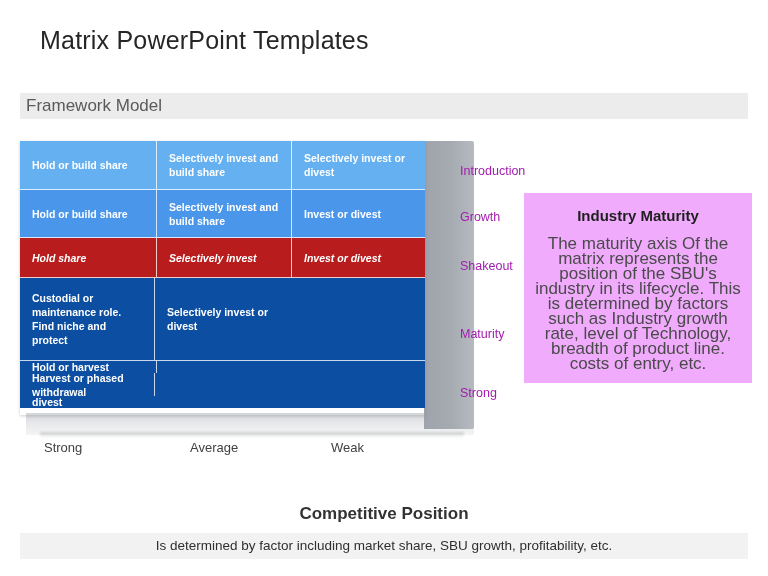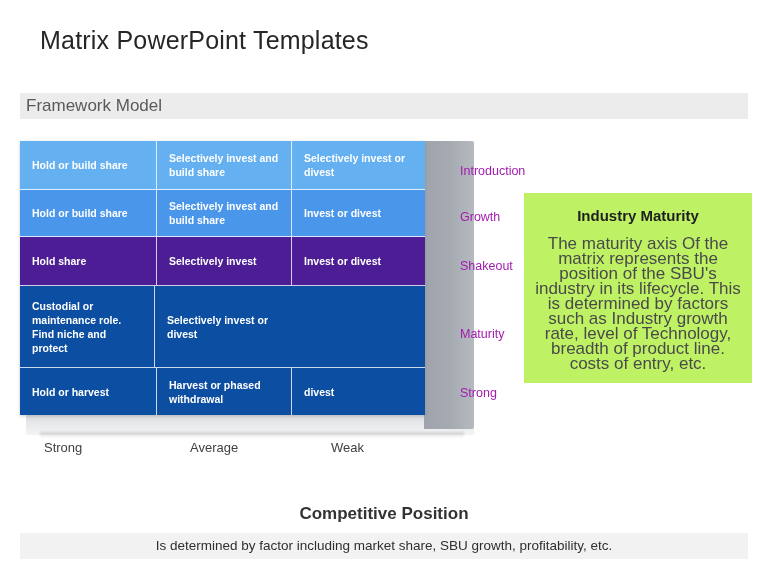--- a/index.html
+++ b/index.html
@@ -128,21 +128,21 @@
     white-space: nowrap;
   }
 
   
   .info-box {
     position: absolute;
     left: 524px;
     top: 193px;
     width: 228px;
     height: 190px;
-    background: #bef264;
+    background: #f0abfc;
     box-sizing: border-box;
     padding: 14px 10px 10px 10px;
     text-align: center;
   }
   .info-title {
     font-size: 15px;
     font-weight: 700;
     color: #1f1f1f;
     margin-bottom: 12px;
   }
@@ -210,30 +210,30 @@
       <div class="matrix-row" style="background: rgb(100, 176, 240); height: 49px;">
         <div class="matrix-cell c0">Hold or build share</div>
         <div class="matrix-cell c1">Selectively invest and build share</div>
         <div class="matrix-cell c2">Selectively invest or divest</div>
       </div>
       <div class="matrix-row" style="background: rgb(74, 150, 234); height: 48px;">
         <div class="matrix-cell c0">Hold or build share</div>
         <div class="matrix-cell c1">Selectively invest and build share</div>
         <div class="matrix-cell c2">Invest or divest</div>
       </div>
-      <div class="matrix-row" style="background: #4c1d95; height: 49px;">
+      <div class="matrix-row" style="background: #b91c1c; height: 40px; font-style: italic;">
         <div class="matrix-cell c0">Hold share</div>
         <div class="matrix-cell c1">Selectively invest</div>
         <div class="matrix-cell c2">Invest or divest</div>
       </div>
       <div class="matrix-row" style="background: rgb(11, 78, 162); height: 83px;">
         <div class="matrix-cell c1">Custodial or maintenance role. Find niche and protect</div>
         <div class="matrix-cell c2">Selectively invest or divest</div>
       </div>
-      <div class="matrix-row" style="background: rgb(11, 78, 162); height: 47px;">
+      <div class="matrix-row" style="background: rgb(11, 78, 162); height: 47px; flex-direction: column;">
         <div class="matrix-cell c0">Hold or harvest</div>
         <div class="matrix-cell c1">Harvest or phased withdrawal</div>
         <div class="matrix-cell c2">divest</div>
       </div>
     </div>
 </div>
 
 <div id="stage-labels">
     <div class="stage-label" style="top: 164px;">Introduction</div>
     <div class="stage-label" style="top: 210px;">Growth</div>

